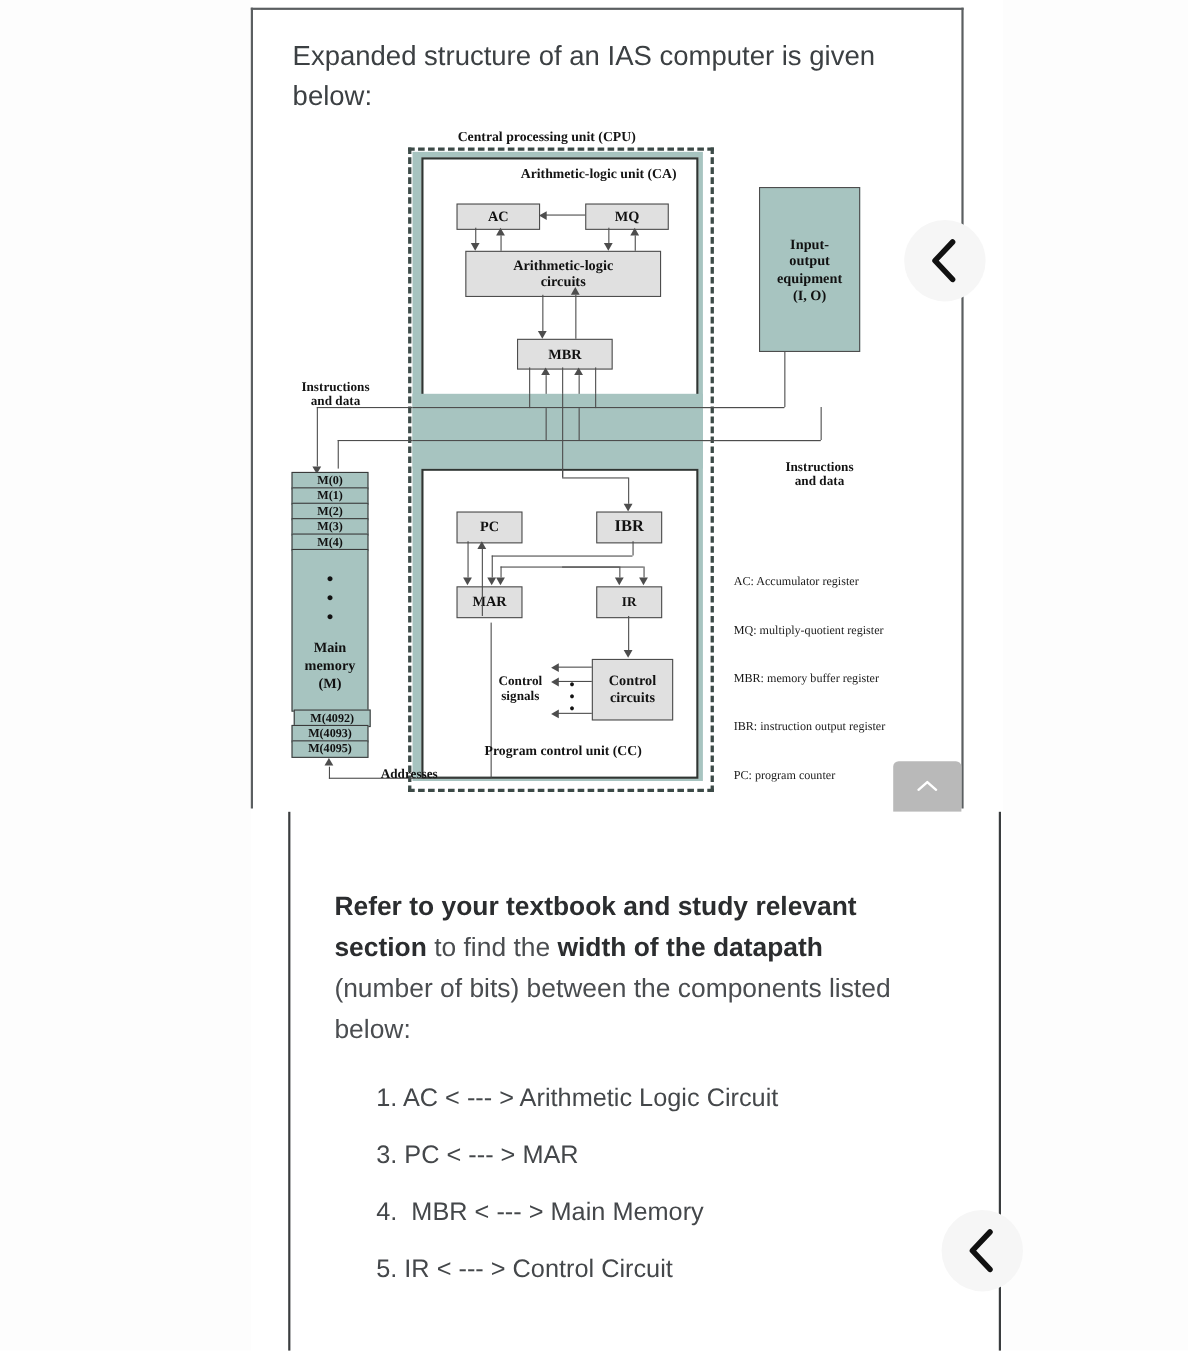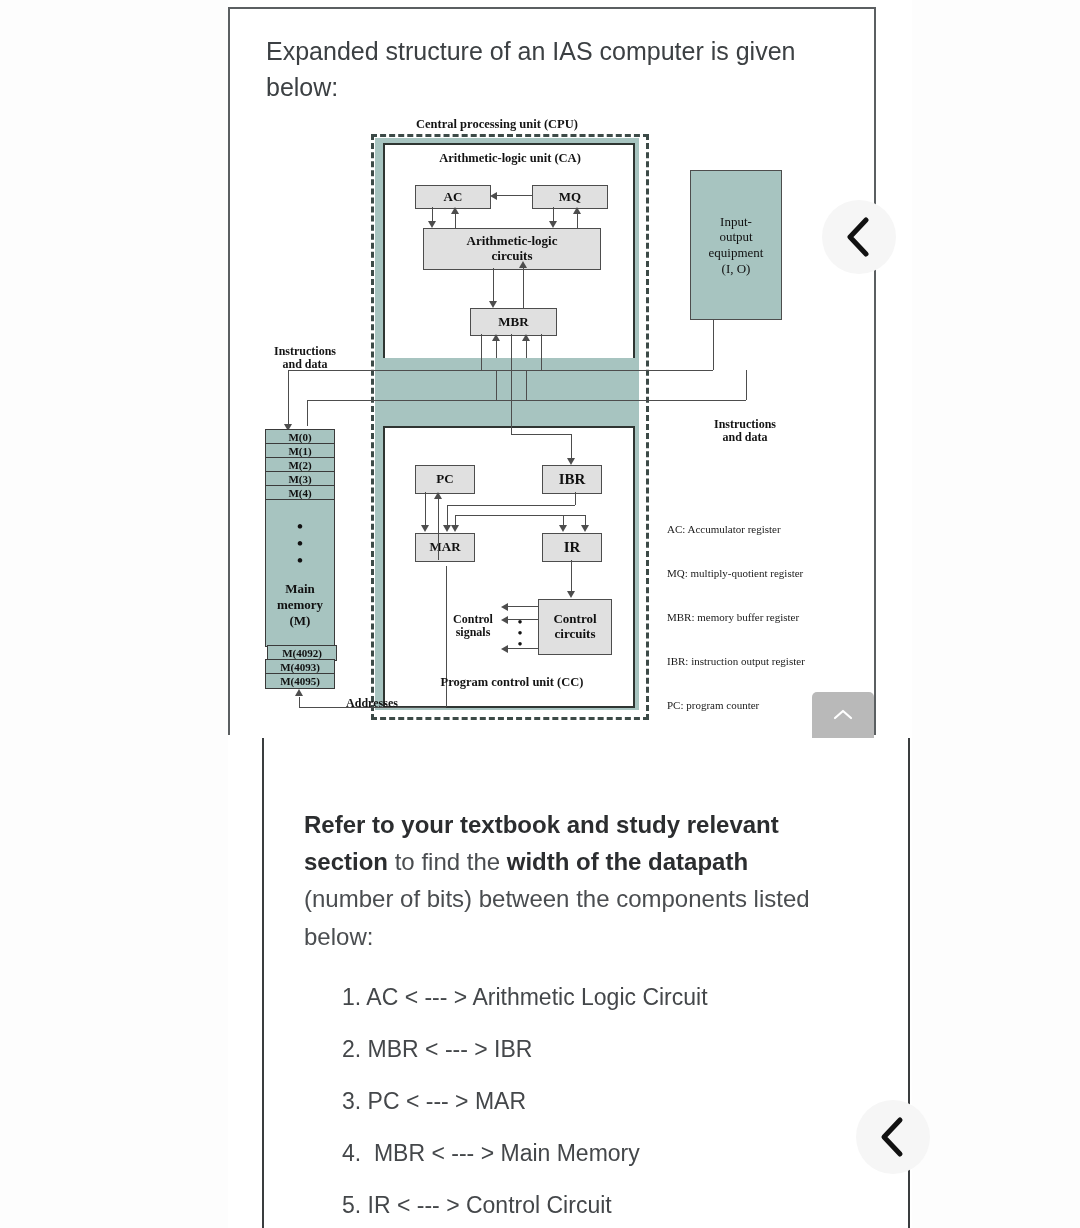--- a/index.html
+++ b/index.html
@@ -65,21 +65,21 @@
 
   
   .diagram{position:absolute;left:255px;top:113px;width:600px;height:615px;}
   .lbl{position:absolute;font-family:"Liberation Serif",serif;font-weight:700;
        color:#141414;text-align:center;line-height:1.12;}
   .box{position:absolute;background:#e0e0e0;border:1px solid #4d4d4d;
        font-family:"Liberation Serif",serif;font-weight:700;color:#111;
        display:flex;align-items:center;justify-content:center;text-align:center;
        line-height:1.15;}
   .tealbox{position:absolute;background:#a7c4c0;border:1px solid #4d4d4d;
-       font-family:"Liberation Serif",serif;font-weight:400;color:#111;
+       font-family:"Liberation Serif",serif;font-weight:700;color:#111;
        display:flex;align-items:center;justify-content:center;text-align:center;
        line-height:1.2;}
   .line{position:absolute;background:#4d4d4d;}
   .hline{height:1px;}
   .vline{width:1px;}
   .teal{position:absolute;background:#a7c4c0;}
   .cpu-dash{position:absolute;border:3px dashed #3c4a47;}
   .cpu-fill{position:absolute;background:#a7c4c0;}
   .whitebox{position:absolute;background:#ffffff;border:2px solid #2f3532;}
   .memcell{position:absolute;background:#a7c4c0;border:1px solid #3a3a3a;
@@ -108,21 +108,21 @@
   <div class="lbl" style="left:112px;top:4px;width:260px;font-size:12.5px;">Central processing unit (CPU)</div>
 
   <div class="cpu-dash" style="left:116px;top:21px;width:272px;height:580px;"></div>
 
   <div class="cpu-fill" style="left:120px;top:25px;width:264px;height:572px;"></div>
 
   <div class="whitebox" style="left:128px;top:30px;width:248px;height:215px;"></div>
 
   <div class="whitebox" style="left:128px;top:313px;width:248px;height:278px;"></div>
 
-  <div class="lbl" style="left:150px;top:38px;width:210px;font-size:12.5px;">Arithmetic-logic unit (CA)</div>
+  <div class="lbl" style="left:150px;top:38px;width:210px;font-size:12.5px;text-align:right;">Arithmetic-logic unit (CA)</div>
 
   <div class="box" style="left:160px;top:72px;width:74px;height:22px;font-size:13px;">AC</div>
 
   <div class="box" style="left:277px;top:72px;width:74px;height:22px;font-size:13px;">MQ</div>
 
   <div class="line hline" style="left:239px;top:82px;width:38px;"></div>
   <div class="arrow ar-left" style="left:235px;top:78.5px;"></div>
 
   <div class="box" style="left:168px;top:115px;width:176px;height:40px;font-size:13px;white-space:pre;">Arithmetic-logic
 circuits</div>
@@ -214,21 +214,21 @@
   <div class="lbl" style="left:62px;top:584px;width:110px;font-size:12px;">Addresses</div>
 
   <div class="line hline" style="left:256px;top:321px;width:60px;"></div>
   <div class="line vline" style="left:316px;top:321px;height:24px;"></div>
   <div class="arrow ar-down" style="left:312px;top:345px;"></div>
 
   <div class="box" style="left:160px;top:352px;width:58px;height:27px;font-size:13px;">PC</div>
   <div class="box" style="left:287px;top:352px;width:58px;height:27px;font-size:15px;">IBR</div>
 
   <div class="box" style="left:160px;top:420px;width:58px;height:27px;font-size:13px;">MAR</div>
-  <div class="box" style="left:287px;top:420px;width:58px;height:27px;font-size:15px;">IR</div>
+  <div class="box" style="left:287px;top:420px;width:58px;height:27px;font-size:12px;">IR</div>
 
   <div class="line vline" style="left:170px;top:379px;height:33px;"></div>
   <div class="arrow ar-down" style="left:166px;top:412px;"></div>
 
   <div class="line vline" style="left:183px;top:386px;height:61px;"></div>
   <div class="arrow ar-up" style="left:179px;top:379px;"></div>
 
   <div class="line hline" style="left:192px;top:392px;width:128px;"></div>
   <div class="line vline" style="left:320px;top:379px;height:13px;"></div>
   <div class="line vline" style="left:192px;top:392px;height:20px;"></div>
@@ -278,21 +278,20 @@
     <polyline points="3,10 11,3 19,10" fill="none" stroke="#ffffff" stroke-width="2.2" stroke-linecap="round" stroke-linejoin="round"></polyline>
   </svg>
 </div>
 
 <div class="panel-two">
   <div class="q-para">
     <b>Refer to your textbook and study relevant section</b><span> to find the </span><b>width of the datapath</b><span> (number of bits) between the components listed below:</span>
   </div>
   <ul class="q-list">
     <li>1. AC &lt; --- &gt; Arithmetic Logic Circuit</li>
-    <li>2. MBR &lt; --- &gt; IBR</li>
     <li>3. PC &lt; --- &gt; MAR</li>
     <li>4.  MBR &lt; --- &gt; Main Memory</li>
     <li>5. IR &lt; --- &gt; Control Circuit</li>
   </ul>
 </div>
 
 <div class="nav-chev" id="chev-top">
   <svg width="30" height="44" viewBox="0 0 30 44">
     <polyline points="22,5 6,22 22,39" fill="none" stroke="#111111" stroke-width="5" stroke-linecap="round" stroke-linejoin="round"></polyline>
   </svg>

